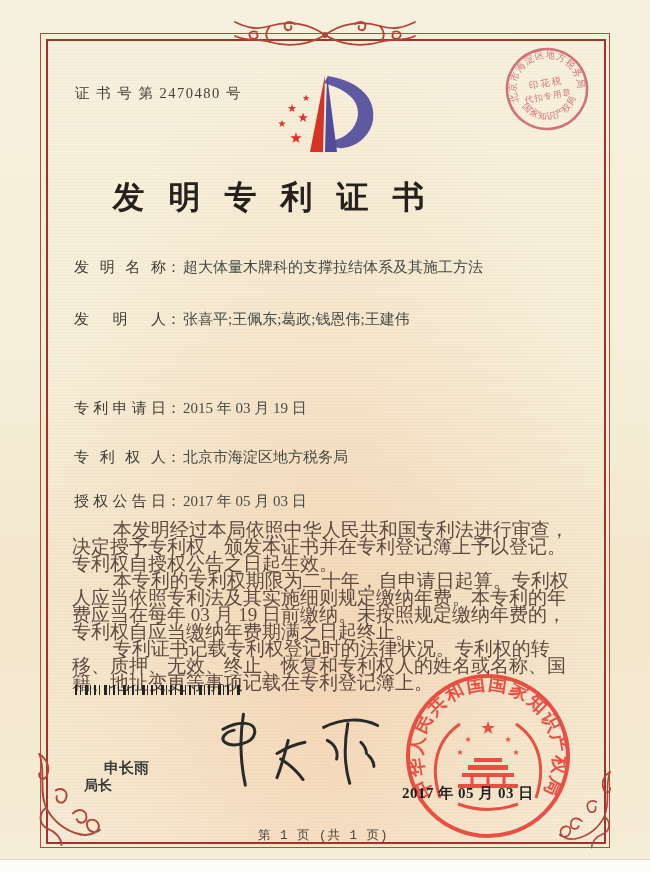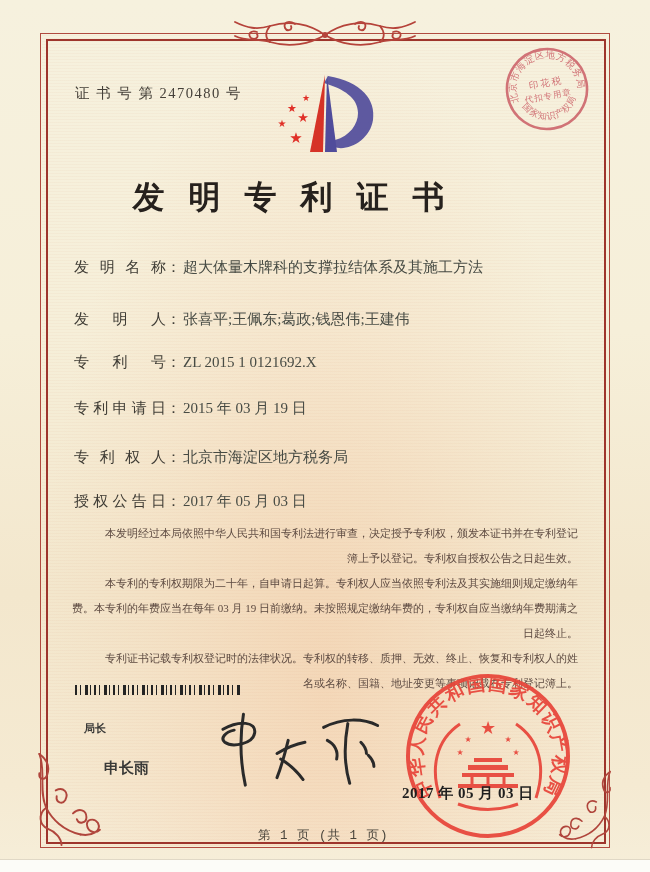--- a/index.html
+++ b/index.html
@@ -13,34 +13,34 @@
     background:
       radial-gradient(ellipse at 50% 80%, rgba(243,176,130,0.30), rgba(243,176,130,0.10) 45%, transparent 72%),
       repeating-linear-gradient(0deg, rgba(205,130,95,0.05) 0 1px, transparent 1px 3px);
   }
   .scan-edge{position:absolute;left:0;right:0;bottom:0;height:12px;background:#fcfcf8;border-top:1px solid #e0d8c6;}
   .frame-outer{position:absolute;left:40px;top:33px;width:568px;height:813px;border:1px solid #b04a3e;}
   .frame-inner{position:absolute;left:46px;top:39px;width:556px;height:801px;border:2px solid #9e352c;}
   .cert-no{position:absolute;left:75px;top:84px;font-size:14.5px;letter-spacing:1.5px;color:#454039;}
   .title{
     position:absolute;left:0;top:176px;width:537px;text-align:center;
-    font-size:32px;font-weight:700;color:#26211d;letter-spacing:24px;text-indent:24px;padding-left:20px;
+    font-size:32px;font-weight:700;color:#26211d;letter-spacing:24px;text-indent:24px;
   }
   .row{position:absolute;left:74px;width:520px;font-size:15px;color:#3f3c35;white-space:nowrap;}
   .row .lbl{display:inline-block;width:92px;text-align:justify;text-align-last:justify;vertical-align:top;}
   .row .colon{display:inline-block;margin-right:2px;}
   .row .val{color:#474b44;}
   .r0{top:258px}.r1{top:310px}.r2{top:353px}.r3{top:399px}.r4{top:448px}.r5{top:492px}
-  .paras{position:absolute;left:72px;top:521px;width:506px;font-size:11px;line-height:25px;color:#5d4a41;text-align:right;}
+  .paras{position:absolute;left:72px;top:521px;width:506px;font-size:19px;line-height:17px;color:#5d4a41;}
   .paras p{margin:0;text-indent:2.15em;}
   .barcode{
     position:absolute;left:75px;top:685px;width:165px;height:10px;
     background:repeating-linear-gradient(90deg,#242424 0 2px,transparent 2px 5px,#242424 5px 6px,transparent 6px 10px,#242424 10px 13px,transparent 13px 15px,#242424 15px 16px,transparent 16px 19px);
   }
-  .officer-title{position:absolute;left:84px;top:721px;font-size:11px;font-weight:600;color:#3a3a38;font-family:"Liberation Sans","DejaVu Sans",sans-serif;}
+  .officer-title{position:absolute;left:84px;top:777px;font-size:14px;font-weight:600;color:#3a3a38;font-family:"Liberation Sans","DejaVu Sans",sans-serif;}
   .officer-name{position:absolute;left:84px;top:759px;font-size:15px;font-weight:600;color:#3a3a38;font-family:"Liberation Sans","DejaVu Sans",sans-serif;margin-left:20px;}
   .signature{position:absolute;left:195px;top:700px;}
   .logo{position:absolute;left:258px;top:70px;}
   .tax-stamp{position:absolute;left:503px;top:45px;transform:rotate(-10deg);opacity:.9;}
   .main-seal{position:absolute;left:400px;top:668px;opacity:.93;}
   .seal-date{position:absolute;left:402px;top:784px;font-size:15px;font-weight:600;letter-spacing:.5px;color:#1f1f1f;z-index:5;}
   .footer{position:absolute;left:258px;top:827px;font-size:12.5px;letter-spacing:1px;color:#49443b;font-family:Liberation Mono, monospace;}
   .top-orn{position:absolute;left:225px;top:12px;}
   .corner{position:absolute;}
   .corner-bl{left:34px;top:752px;}
@@ -119,23 +119,20 @@
   </svg>
 
   <div class="title">发明专利证书</div>
 
   <div class="row r1">
     <span class="lbl">发明人</span><span class="colon">：</span><span class="val">张喜平;王佩东;葛政;钱恩伟;王建伟</span>
   </div>
   <div class="row r0">
     <span class="lbl">发明名称</span><span class="colon">：</span><span class="val">超大体量木牌科的支撑拉结体系及其施工方法</span>
   </div>
-  <div class="row r2">
-    <span class="lbl">专利号</span><span class="colon">：</span><span class="val">ZL 2015 1 0121692.X</span>
-  </div>
   <div class="row r3">
     <span class="lbl">专利申请日</span><span class="colon">：</span><span class="val">2015 年 03 月 19 日</span>
   </div>
   <div class="row r4">
     <span class="lbl">专利权人</span><span class="colon">：</span><span class="val">北京市海淀区地方税务局</span>
   </div>
   <div class="row r5">
     <span class="lbl">授权公告日</span><span class="colon">：</span><span class="val">2017 年 05 月 03 日</span>
   </div>
 

